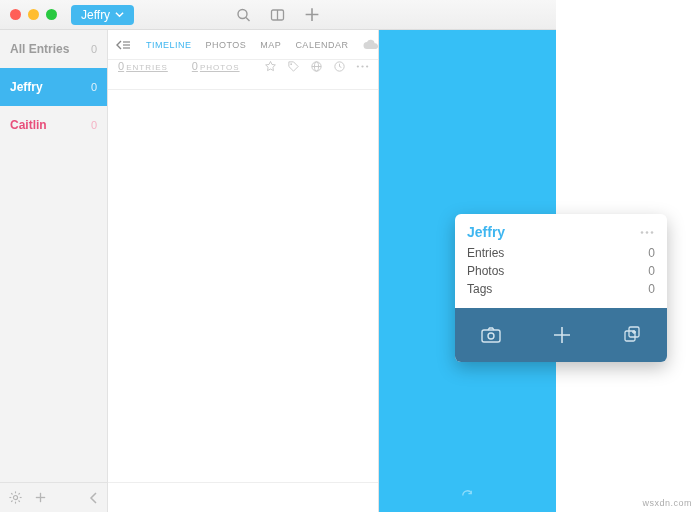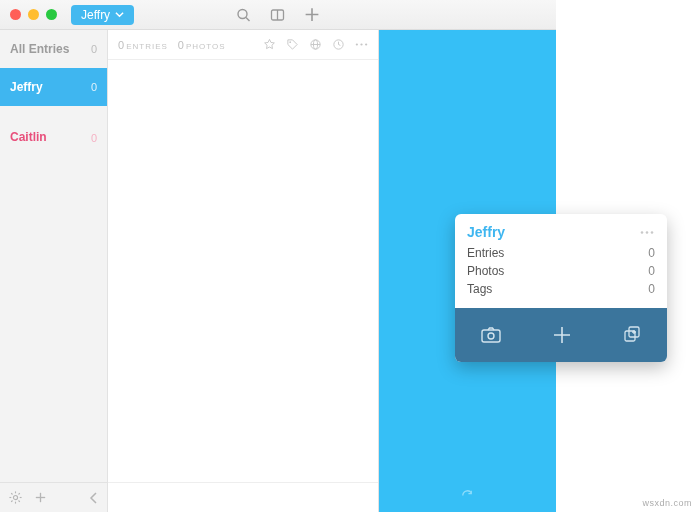--- a/index.html
+++ b/index.html
@@ -84,21 +84,21 @@
     justify-content:space-between;
     font-size:12px;
     cursor:pointer;
   }
   .sb-item .label { white-space:nowrap;font-weight:bold; }
   .sb-item .count { font-size:11px; }
   .sb-all { color:#9c9c9c; }
   .sb-all .count{ color:#bcbcbc; }
   .sb-active { background:#3fb6f0; color:#fff; }
   .sb-active .count{ color:#dff1fb; }
-  .sb-caitlin { color:#e84f7b;align-items:flex-end; }
+  .sb-caitlin { color:#e84f7b; }
   .sb-caitlin .count{ color:#f5b2c4; }
   .sb-footer{
     height:30px;
     border-top:1px solid #e2e2e2;
     display:flex;
     align-items:center;
     padding:0 8px;
     gap:10px;
     color:#b5b5b5;
   }
@@ -123,25 +123,26 @@
     color:#9a9a9a;
   }
   .tabs .back{ color:#888; cursor:pointer; display:flex; }
   .tabs .tab { cursor:pointer; }
   .tabs .tab.active{ color:#3fb6f0; }
   .tabs .cloud { margin-left:auto; color:#cfcfcf; display:flex; }
   .stats {
     height:30px;
     border-bottom:1px solid #eee;
     display:flex;
-    align-items:center;
+    align-items:flex-start;
     padding:0 10px;
-    gap:10px;
+    gap:24px;
     color:#c6c6c6;
     font-size:9px;
+    text-decoration:underline;
   }
   .stats .stat .num{ color:#bfbfbf; font-size:11px; margin-right:2px; }
   .stats .stat .lbl{ letter-spacing:1px; font-size:8px; }
   .stats .icons{ margin-left:auto; display:flex; gap:10px; align-items:center; }
   .stats .icons span{cursor:pointer; display:flex;}
   .main-content{flex:1; background:#fff;}
   .main-footer{
     height:30px;
     border-top:1px solid #eee;
   }
@@ -295,20 +296,39 @@
         <span class="spacer"></span>
         <span class="fi">
           <svg width="10" height="12" viewBox="0 0 10 12">
               <path d="M7 1 L2 6 L7 11" fill="none" stroke="#b5b5b5" stroke-width="1.5"></path>
             </svg>
         </span>
       </div>
     </div>
 
     <div class="main">
+      <div class="tabs">
+        <span class="back">
+          <svg width="16" height="12" viewBox="0 0 16 12">
+              <path d="M5 2 L1 6 L5 10" fill="none" stroke="#888" stroke-width="1.4"></path>
+              <line x1="7" y1="3" x2="14" y2="3" stroke="#888" stroke-width="1.2"></line>
+              <line x1="7" y1="6" x2="14" y2="6" stroke="#888" stroke-width="1.2"></line>
+              <line x1="7" y1="9" x2="14" y2="9" stroke="#888" stroke-width="1.2"></line>
+            </svg>
+        </span>
+        <span class="tab active">TIMELINE</span>
+        <span class="tab">PHOTOS</span>
+        <span class="tab">MAP</span>
+        <span class="tab">CALENDAR</span>
+        <span class="cloud">
+          <svg width="18" height="14" viewBox="0 0 18 14">
+              <path d="M5 11a3.5 3.5 0 010-7 4 4 0 017.6 1.2A3 3 0 0114 11H5z" fill="#d6d6d6"></path>
+            </svg>
+        </span>
+      </div>
       <div class="stats">
         <span class="stat">
           <span class="num">0</span><span class="lbl">ENTRIES</span>
         </span>
         <span class="stat">
           <span class="num">0</span><span class="lbl">PHOTOS</span>
         </span>
         <div class="icons">
           <span>
               <svg width="13" height="13" viewBox="0 0 14 14">

